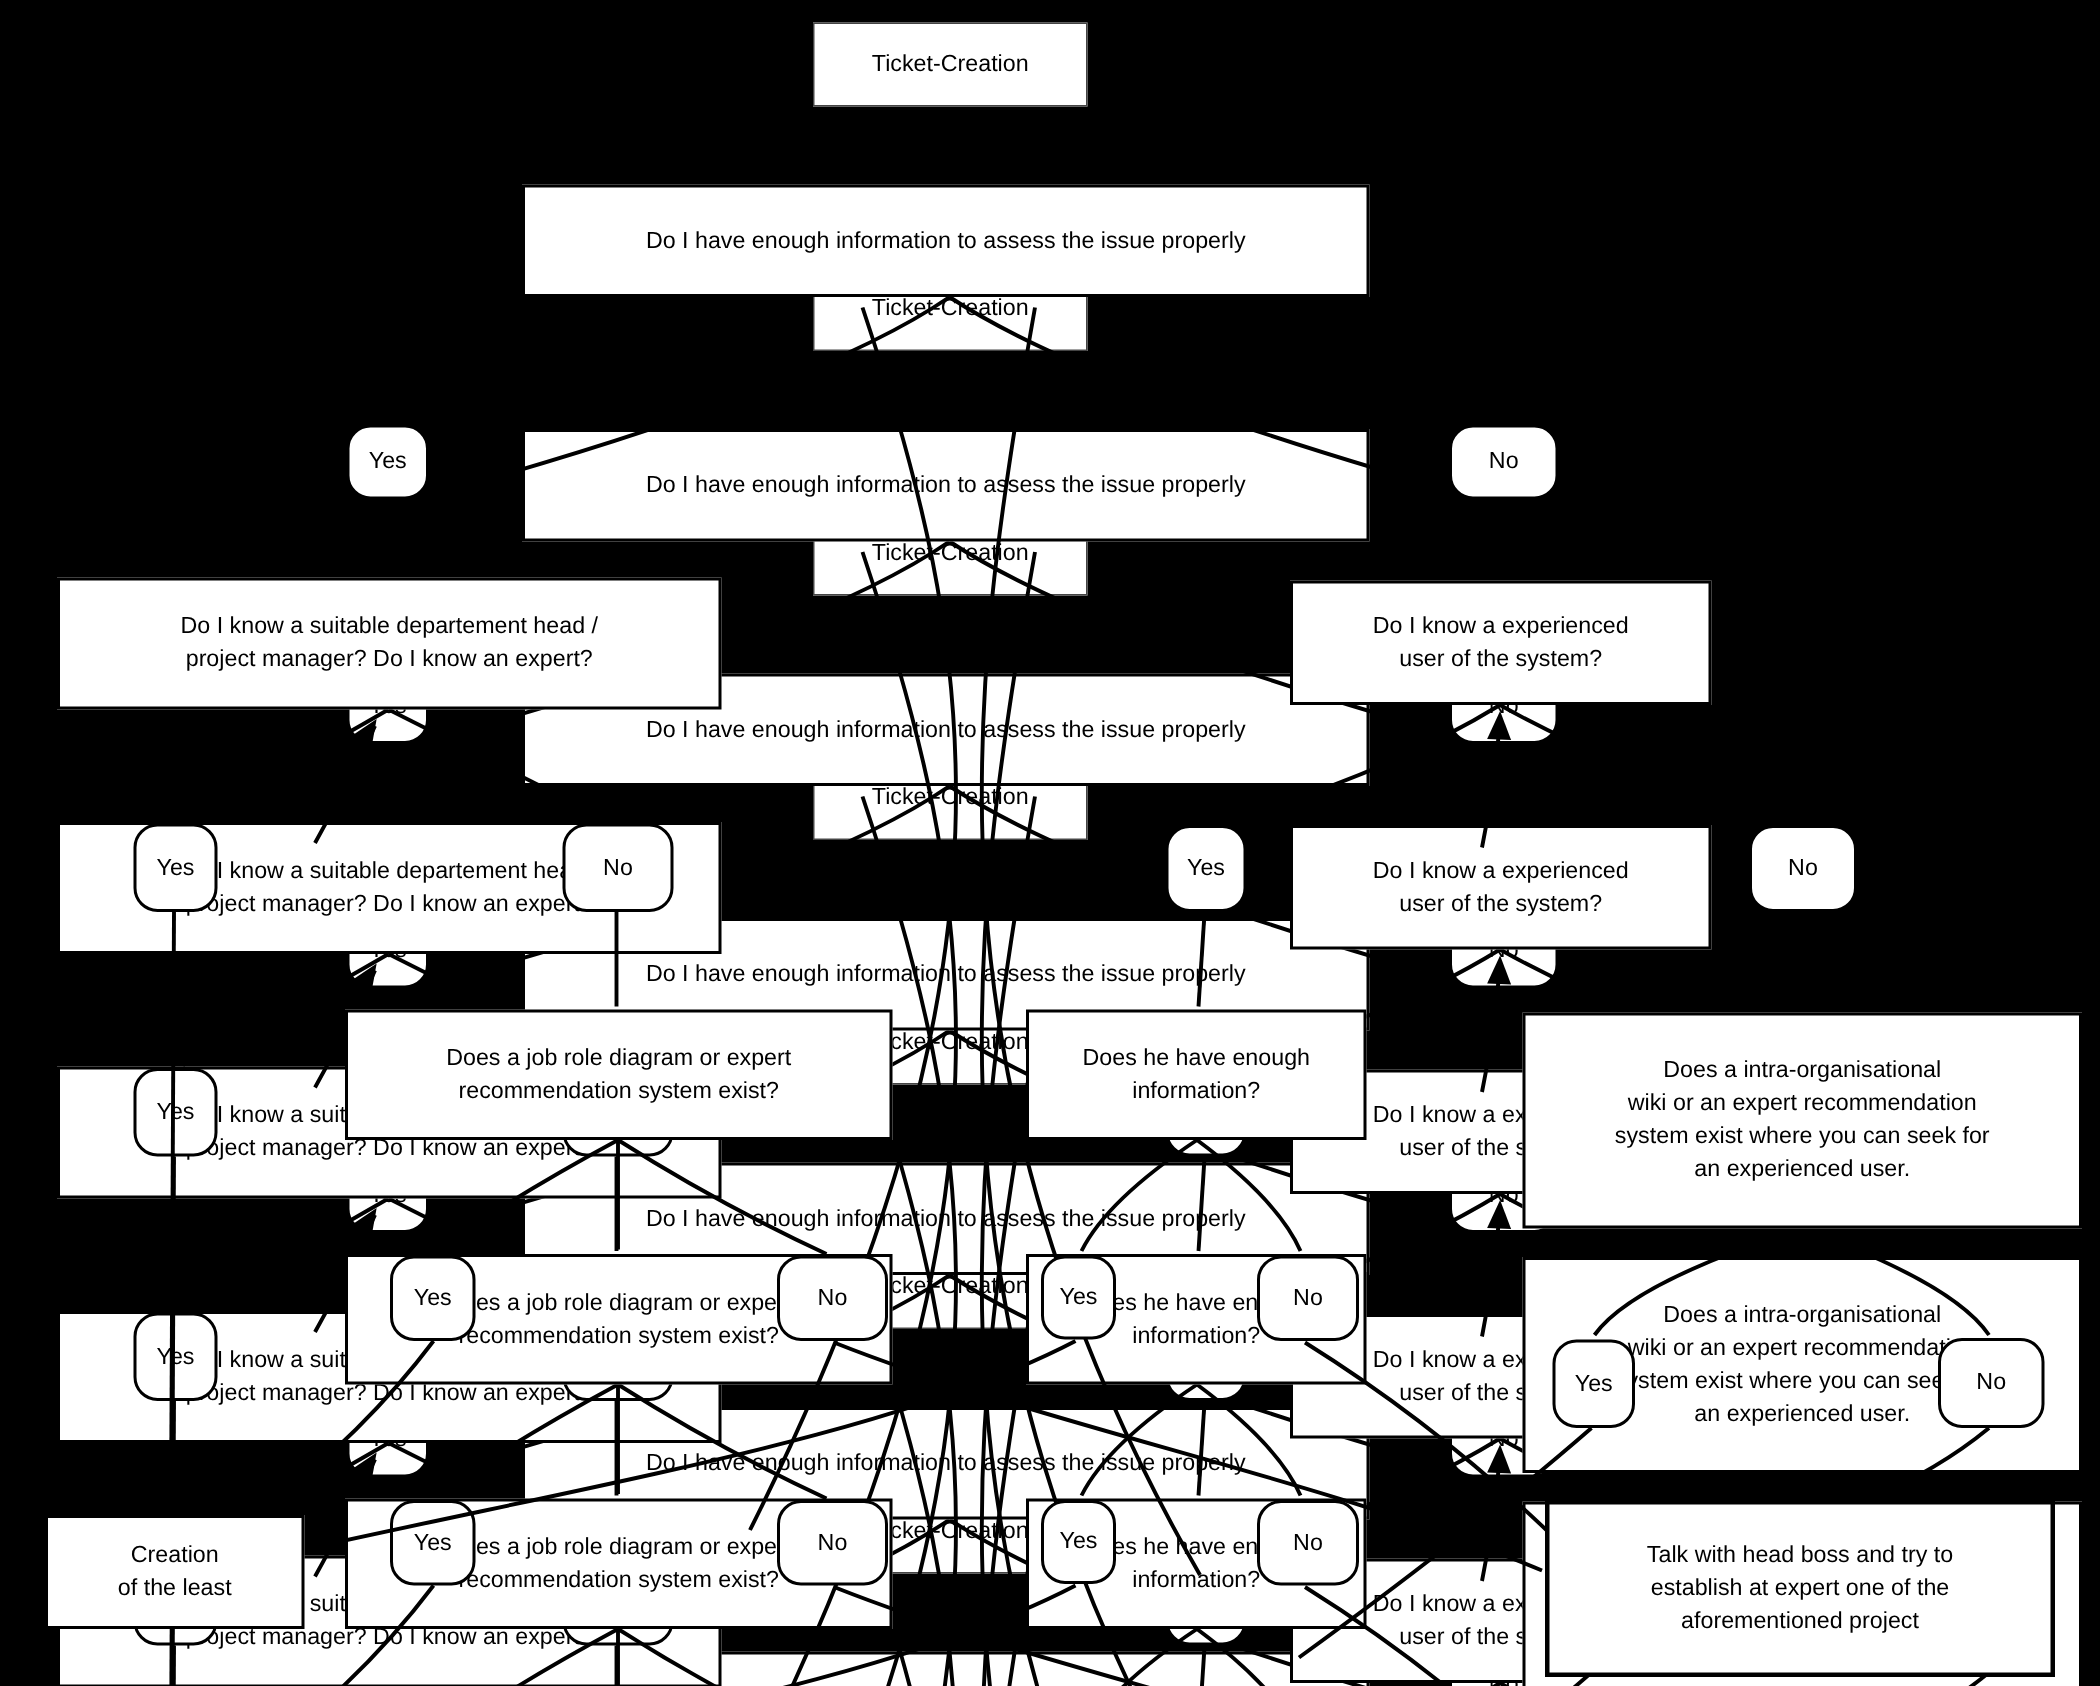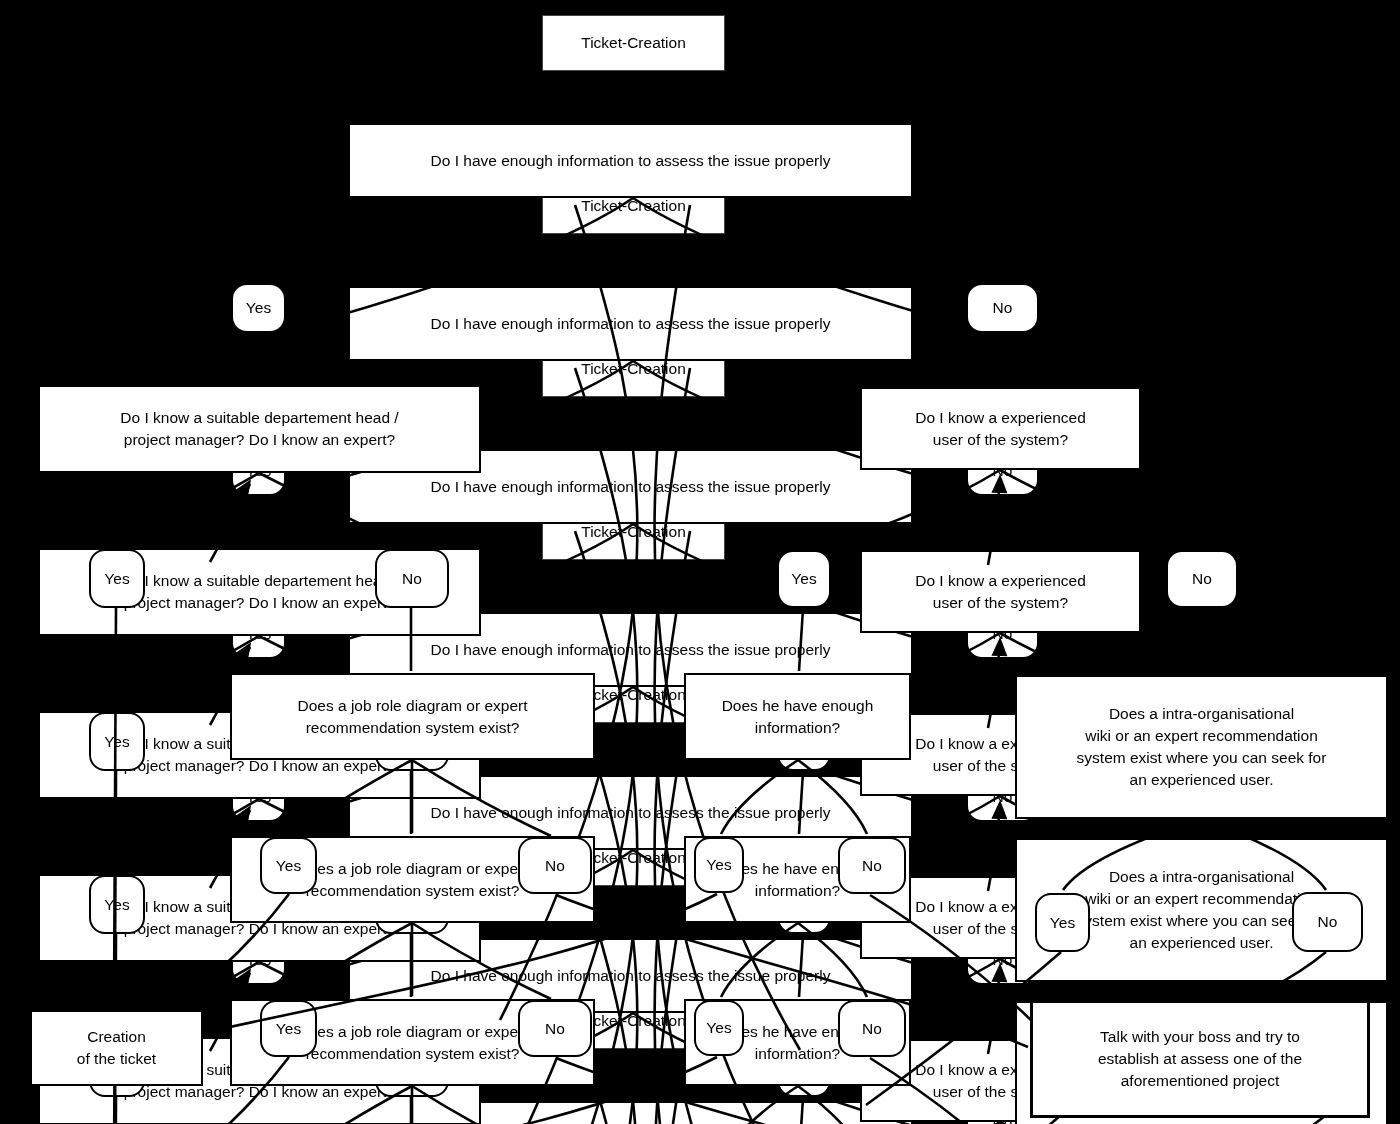--- a/index.html
+++ b/index.html
@@ -516,21 +516,21 @@
         <span class="ln">No</span>
       </div>
       <div class="node type-answer" style="left: 1035px; top: 893px; width: 55px; height: 59px;">
         <span class="ln">Yes</span>
       </div>
       <div class="node type-answer" style="left: 1292px; top: 892px; width: 71px; height: 60px;">
         <span class="ln">No</span>
       </div>
       <div class="node type-action" style="left: 30px; top: 1010px; width: 173px; height: 76px;">
         <span class="ln">Creation</span>
-        <span class="ln">of the ticket</span>
+        <span class="ln">of the least</span>
       </div>
       <div class="node type-action talkbox" style="left: 1030px; top: 1000px; width: 340px; height: 118px;">
-        <span class="ln">Talk with your boss and try to</span>
-        <span class="ln">establish at assess one of the</span>
+        <span class="ln">Talk with head boss and try to</span>
+        <span class="ln">establish at expert one of the</span>
         <span class="ln">aforementioned project</span>
       </div>
     </div>
   </div>
 
 </body></html>

